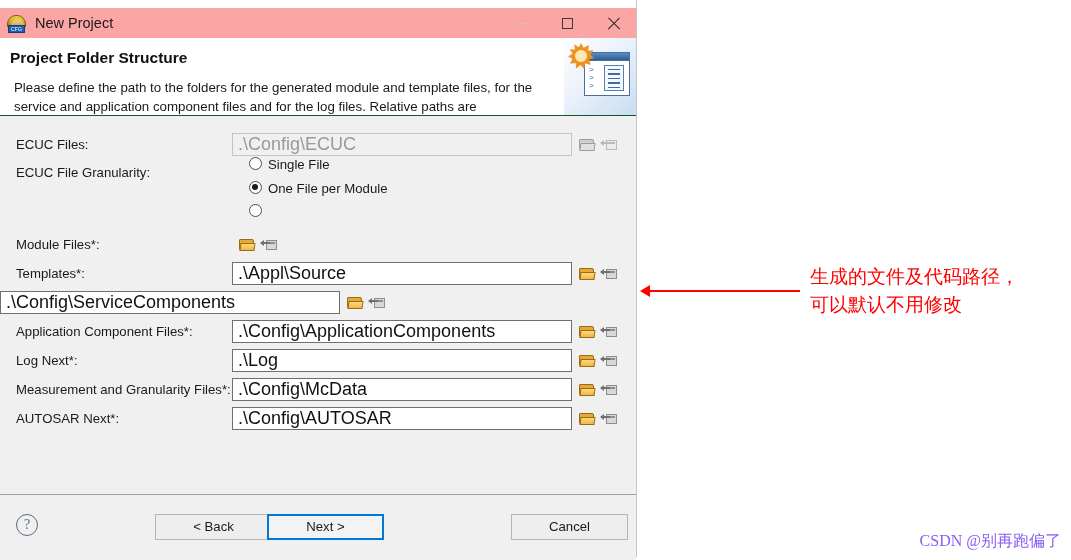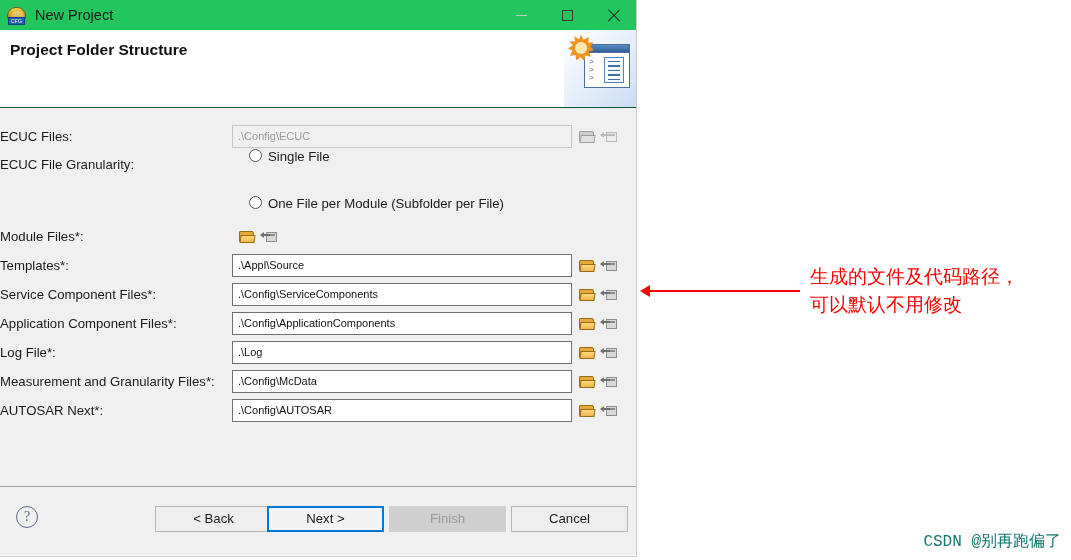--- a/index.html
+++ b/index.html
@@ -25,23 +25,24 @@
     background: #ffffff;
     border-right: 1px solid #c8c8c8;
     border-bottom: 1px solid #c8c8c8;
     box-sizing: border-box;
   }
 
   
   #titlebar {
     position: relative;
     height: 30px;
-    background: #22c55e;
+    background: #fca5a5;
     display: flex;
     align-items: center;
+    margin-top: 8px;
   }
   #app-icon {
     position: relative;
     width: 19px;
     height: 19px;
     margin-left: 7px;
     flex: none;
   }
   #app-icon .dome {
     position: absolute;
@@ -229,32 +230,33 @@
   .form-row {
     position: absolute;
     left: 0;
     width: 637px;
     height: 28px;
     display: flex;
     align-items: center;
   }
   .row-label {
     width: 232px;
+    padding-left: 16px;
     box-sizing: border-box;
     font-size: 13.2px;
     color: #1a1a1a;
     white-space: nowrap;
   }
   .field {
     width: 340px;
     height: 23px;
     box-sizing: border-box;
     background: #ffffff;
     border: 1px solid #6f6f6f;
-    font-size: 11px;
+    font-size: 18px;
     color: #111111;
     padding: 0 5px;
     line-height: 21px;
     font-family: "Liberation Sans", sans-serif;
     outline: none;
   }
   .field.disabled {
     background: #f0f0f0;
     border: 1px solid #c4c4c4;
     color: #9a9a9a;
@@ -438,23 +440,23 @@
     width: 0;
     height: 0;
     border-top: 6px solid transparent;
     border-bottom: 6px solid transparent;
     border-right: 10px solid #ff0000;
   }
   #watermark {
     position: absolute;
     right: 10px;
     bottom: 8px;
-    color: #0f766e;
+    color: #8b5cf6;
     font-size: 16px;
-    font-family: Liberation Mono, monospace;
+    font-family: Liberation Serif, serif;
     white-space: nowrap;
   }
 </style>
 </head>
 <body>
 
 <div id="dialog">
 
   <div id="titlebar">
     <div id="app-icon">
@@ -471,20 +473,21 @@
         <span class="glyph-max"></span>
       </div>
       <div class="winbtn">
         <span class="glyph-close"></span>
       </div>
     </div>
   </div>
 
   <div id="header">
     <div id="header-title">Project Folder Structure</div>
+    <div id="header-desc">Please define the path to the folders for the generated module and template files, for the service and application component files and for the log files. Relative paths are</div>
     <div id="banner-icon">
       <div class="winshape">
         <div class="bar"></div>
         <div class="chev">
             <span>&gt;</span>
             <span>&gt;</span>
             <span>&gt;</span>
           </div>
         <div class="page">
           <i></i>
@@ -516,23 +519,26 @@
     </div>
 
     <div class="form-row" style="top:42px">
       <div class="row-label">ECUC File Granularity:</div>
     </div>
 
     <div class="radio-row" style="top:41px">
       <span class="radio-mark"></span>
       <span class="radio-label">Single File</span>
     </div>
+    <div class="radio-row" style="top:65px">
+      <span class="radio-mark checked"></span>
+      <span class="radio-label">One File per Module</span>
+    </div>
     <div class="radio-row" style="top:88px">
       <span class="radio-mark"></span>
-      <span class="radio-label">One File per Module (Subfolder per File)</span>
     </div>
 
     <div class="form-row" style="top:114px">
       <div class="row-label">Module Files*:</div>
       <div class="row-icons">
         <span class="icon-folder">
             <span class="back"></span>
             <span class="front"></span>
           </span>
         <span class="icon-variables">
@@ -551,21 +557,20 @@
             <span class="front"></span>
           </span>
         <span class="icon-variables">
             <span class="pane"></span>
             <span class="arrow"></span>
           </span>
       </div>
     </div>
 
     <div class="form-row" style="top:172px">
-      <div class="row-label">Service Component Files*:</div>
       <input class="field" type="text" value=".\Config\ServiceComponents" style="">
       <div class="row-icons">
         <span class="icon-folder">
             <span class="back"></span>
             <span class="front"></span>
           </span>
         <span class="icon-variables">
             <span class="pane"></span>
             <span class="arrow"></span>
           </span>
@@ -581,21 +586,21 @@
             <span class="front"></span>
           </span>
         <span class="icon-variables">
             <span class="pane"></span>
             <span class="arrow"></span>
           </span>
       </div>
     </div>
 
     <div class="form-row" style="top:230px">
-      <div class="row-label">Log File*:</div>
+      <div class="row-label">Log Next*:</div>
       <input class="field" type="text" value=".\Log" style="">
       <div class="row-icons">
         <span class="icon-folder">
             <span class="back"></span>
             <span class="front"></span>
           </span>
         <span class="icon-variables">
             <span class="pane"></span>
             <span class="arrow"></span>
           </span>
@@ -631,21 +636,20 @@
           </span>
       </div>
     </div>
 
   </div>
 
   <div id="footer">
     <div id="help-icon">?</div>
     <div class="dlg-btn" style="left:155px">&lt; Back</div>
     <div class="dlg-btn default" style="left:267px">Next &gt;</div>
-    <div class="dlg-btn disabled" style="left:389px">Finish</div>
     <div class="dlg-btn" style="left:511px">Cancel</div>
   </div>
 
 </div>
 
 <div id="arrow-head"></div>
 <div id="arrow-line"></div>
 <div id="annotation">生成的文件及代码路径，
 可以默认不用修改</div>
 <div id="watermark">CSDN @别再跑偏了</div>

